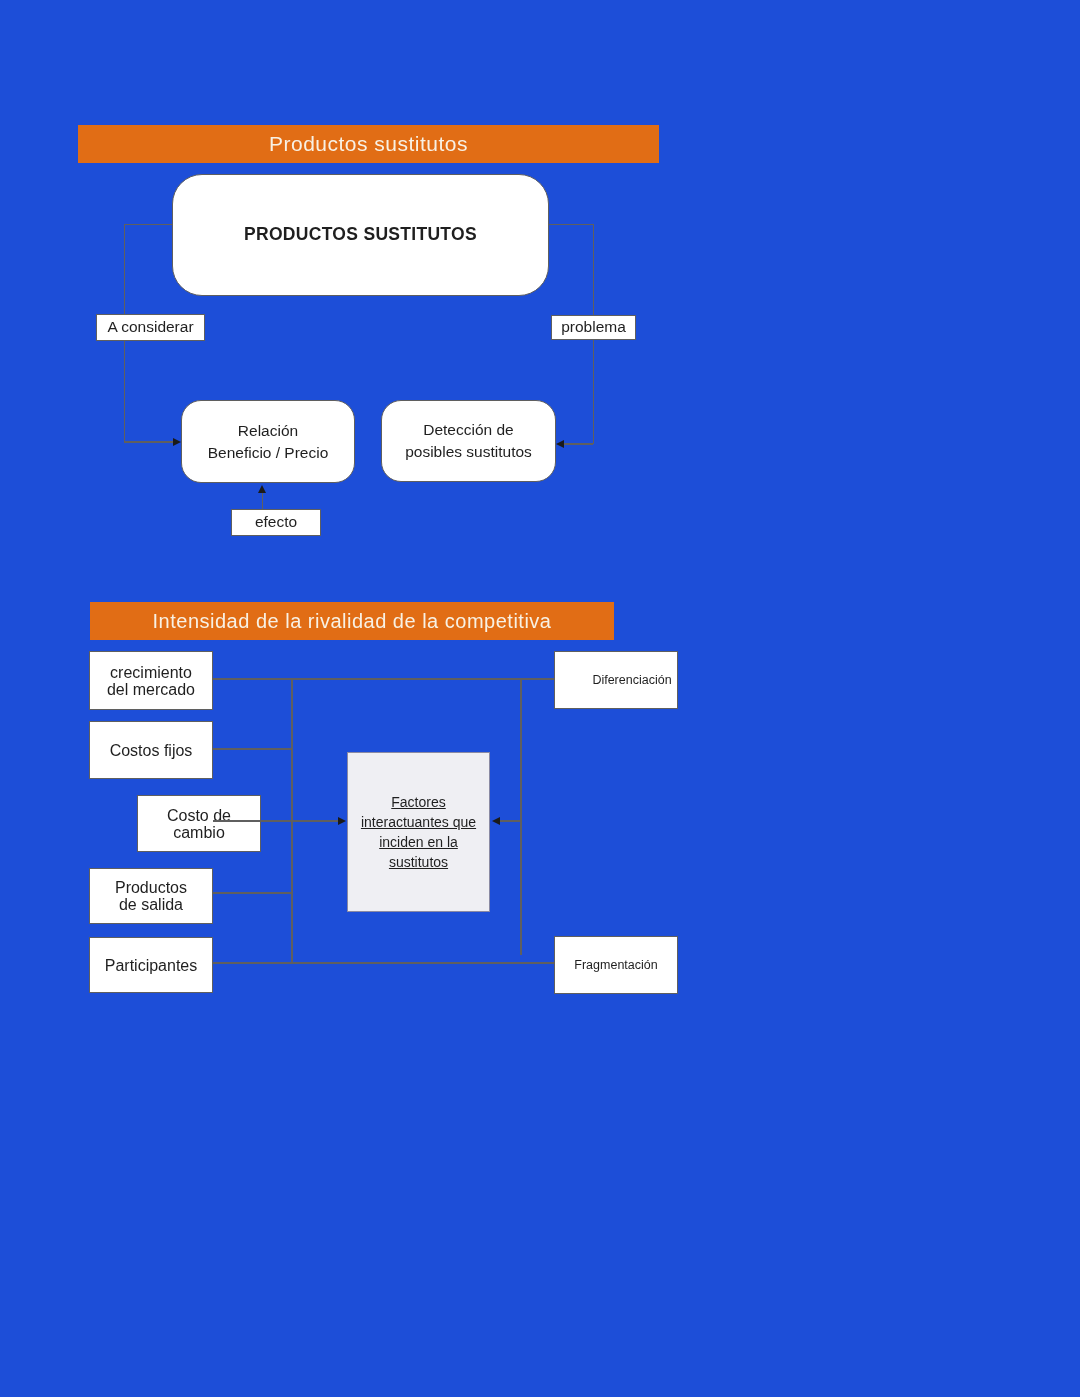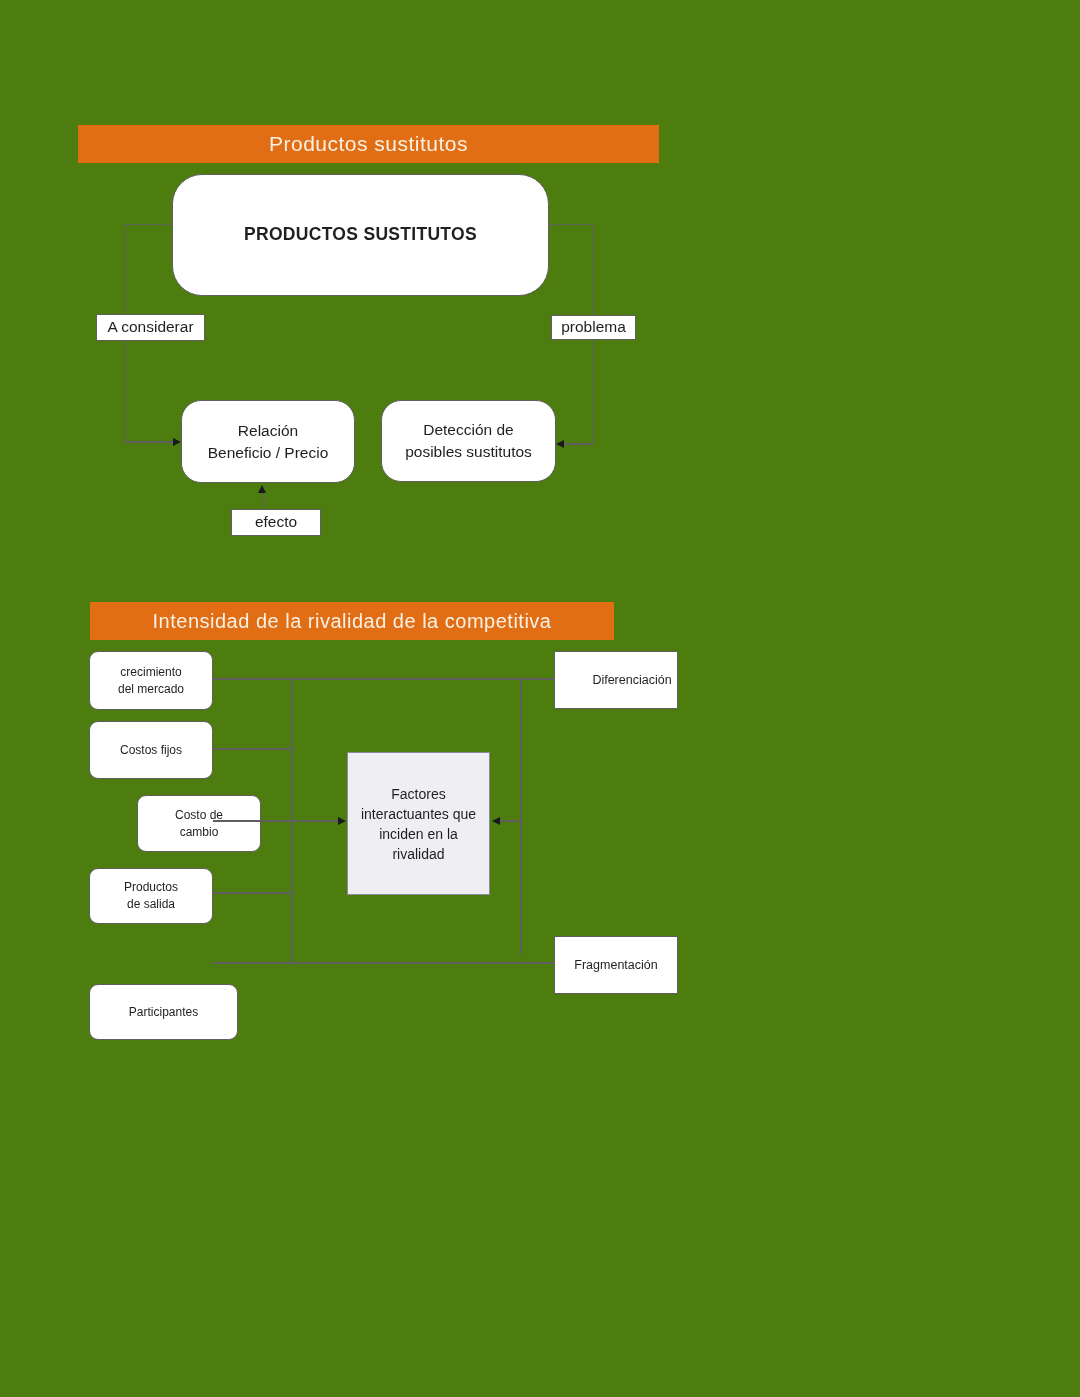--- a/index.html
+++ b/index.html
@@ -7,36 +7,36 @@
     --header-text:#F8F1E4;
     --line:#5F5F5F;
     --arrow:#1A1A1A;
     --ink:#1F1F1F;
     --factores-fill:#EFEFF3;
     --factores-border:#8A8AA3;
   }
   *{margin:0;padding:0;box-sizing:border-box;}
   html,body{background:#ffffff;}
   body{font-family:"Liberation Sans", sans-serif;color:var(--ink);}
-  .page{position:relative;width:1080px;height:1397px;background:#4d7c0f;overflow:hidden;}
+  .page{position:relative;width:1080px;height:1397px;background:#1d4ed8;overflow:hidden;}
 
   .bar{position:absolute;background:var(--orange);color:var(--header-text);
        display:flex;align-items:center;justify-content:center;letter-spacing:.5px;}
   .bar1{left:78px;top:125px;width:581px;height:38px;font-size:21px;}
   .bar2{left:90px;top:602px;width:524px;height:38px;font-size:20px;}
 
   .box{position:absolute;border:1.4px solid var(--line);background:#ffffff;
        display:flex;flex-direction:column;align-items:center;justify-content:center;
        text-align:center;line-height:1.35;}
   .main-box{left:172px;top:174px;width:377px;height:122px;border-radius:30px;
        font-weight:bold;font-size:17.5px;letter-spacing:.3px;}
   .rounded-md{border-radius:20px;}
   .lbl{font-size:15.5px;}
   .mid{font-size:15.5px;line-height:22px;}
-  .small{font-size:12px;line-height:17px;border-radius:9px;}
+  .small{font-size:16px;line-height:17px;}
   .small2{font-size:12.5px;line-height:17px;}
   .factores{background:var(--factores-fill);border:1.4px solid var(--factores-border);
        font-size:14px;line-height:20px;}
 
   .hline{position:absolute;height:1.5px;background:var(--line);}
   .vline{position:absolute;width:1.5px;background:var(--line);}
   .arrow{position:absolute;width:0;height:0;}
   .arrow.right{border-top:4.5px solid transparent;border-bottom:4.5px solid transparent;border-left:8px solid var(--arrow);}
   .arrow.left{border-top:4.5px solid transparent;border-bottom:4.5px solid transparent;border-right:8px solid var(--arrow);}
   .arrow.up{border-left:4.5px solid transparent;border-right:4.5px solid transparent;border-bottom:8px solid var(--arrow);}
@@ -101,36 +101,36 @@
     <span>Costos fijos</span>
   </div>
   <div class="box small" style="left:89px;top:795px;width:124px;height:57px;margin-left:48px;">
     <span class="line-label">Costo de</span>
     <span class="line-label">cambio</span>
   </div>
   <div class="box small" style="left:89px;top:868px;width:124px;height:56px;">
     <span class="line-label">Productos</span>
     <span class="line-label">de salida</span>
   </div>
-  <div class="box small" style="left:89px;top:937px;width:149px;height:56px;margin-top:47px;">
+  <div class="box small" style="left:89px;top:937px;width:124px;height:56px;">
     <span>Participantes</span>
   </div>
 
   <div class="box small2" style="left:554px;top:651px;width:124px;height:58px;padding-left:32px;">
     <span>Diferenciación</span>
   </div>
   <div class="box small2" style="left:554px;top:936px;width:124px;height:58px;">
     <span>Fragmentación</span>
   </div>
 
-  <div class="box factores" style="left:347px;top:752px;width:143px;height:143px;">
+  <div class="box factores" style="left:347px;top:752px;width:143px;height:160px;text-decoration:underline;">
     <span class="line-label">Factores</span>
     <span class="line-label">interactuantes que</span>
     <span class="line-label">inciden en la</span>
-    <span class="line-label">rivalidad</span>
+    <span class="line-label">sustitutos</span>
   </div>
 
   <div class="hline" style="left:213px;top:678.3px;width:341px;"></div>
   <div class="vline" style="left:291.3px;top:679px;height:285px;"></div>
   <div class="vline" style="left:520.3px;top:679px;height:276px;"></div>
   <div class="hline" style="left:213px;top:748.3px;width:79px;"></div>
   <div class="hline" style="left:213px;top:820.3px;width:125px;"></div>
   <div class="arrow right" style="left:338px;top:816.5px;"></div>
   <div class="hline" style="left:500px;top:820.3px;width:21px;"></div>
   <div class="arrow left" style="left:492px;top:816.5px;"></div>

